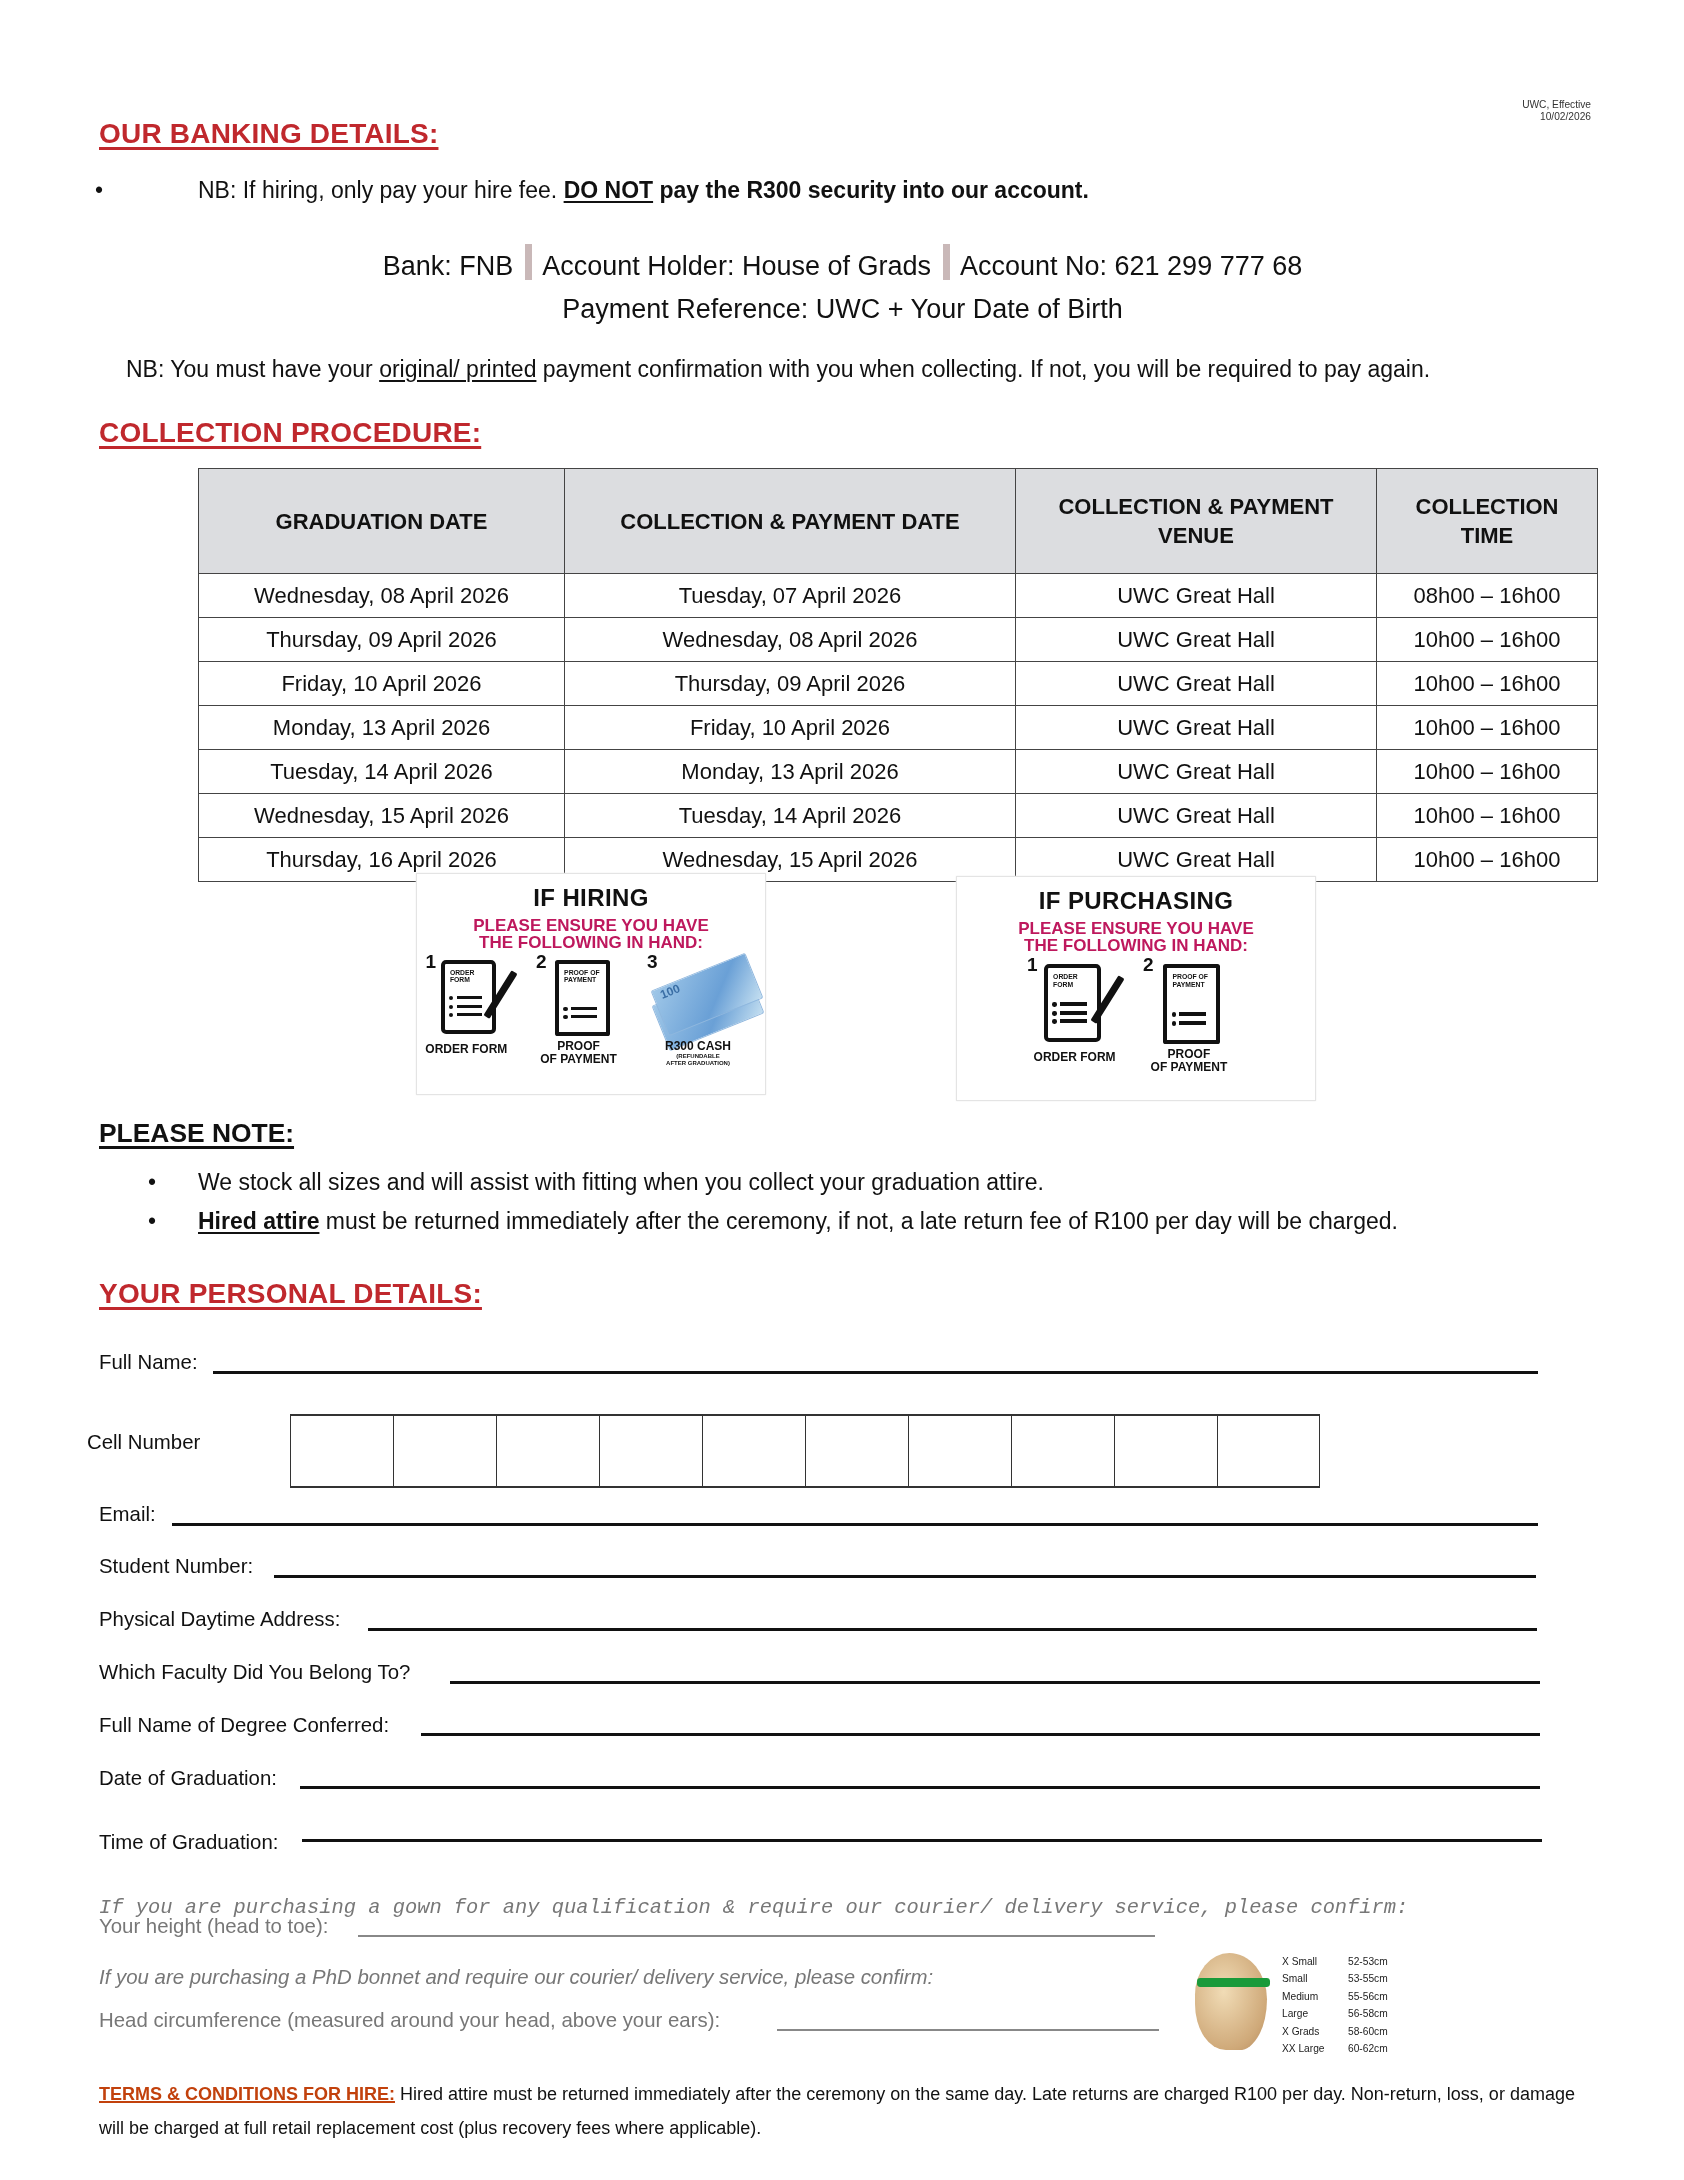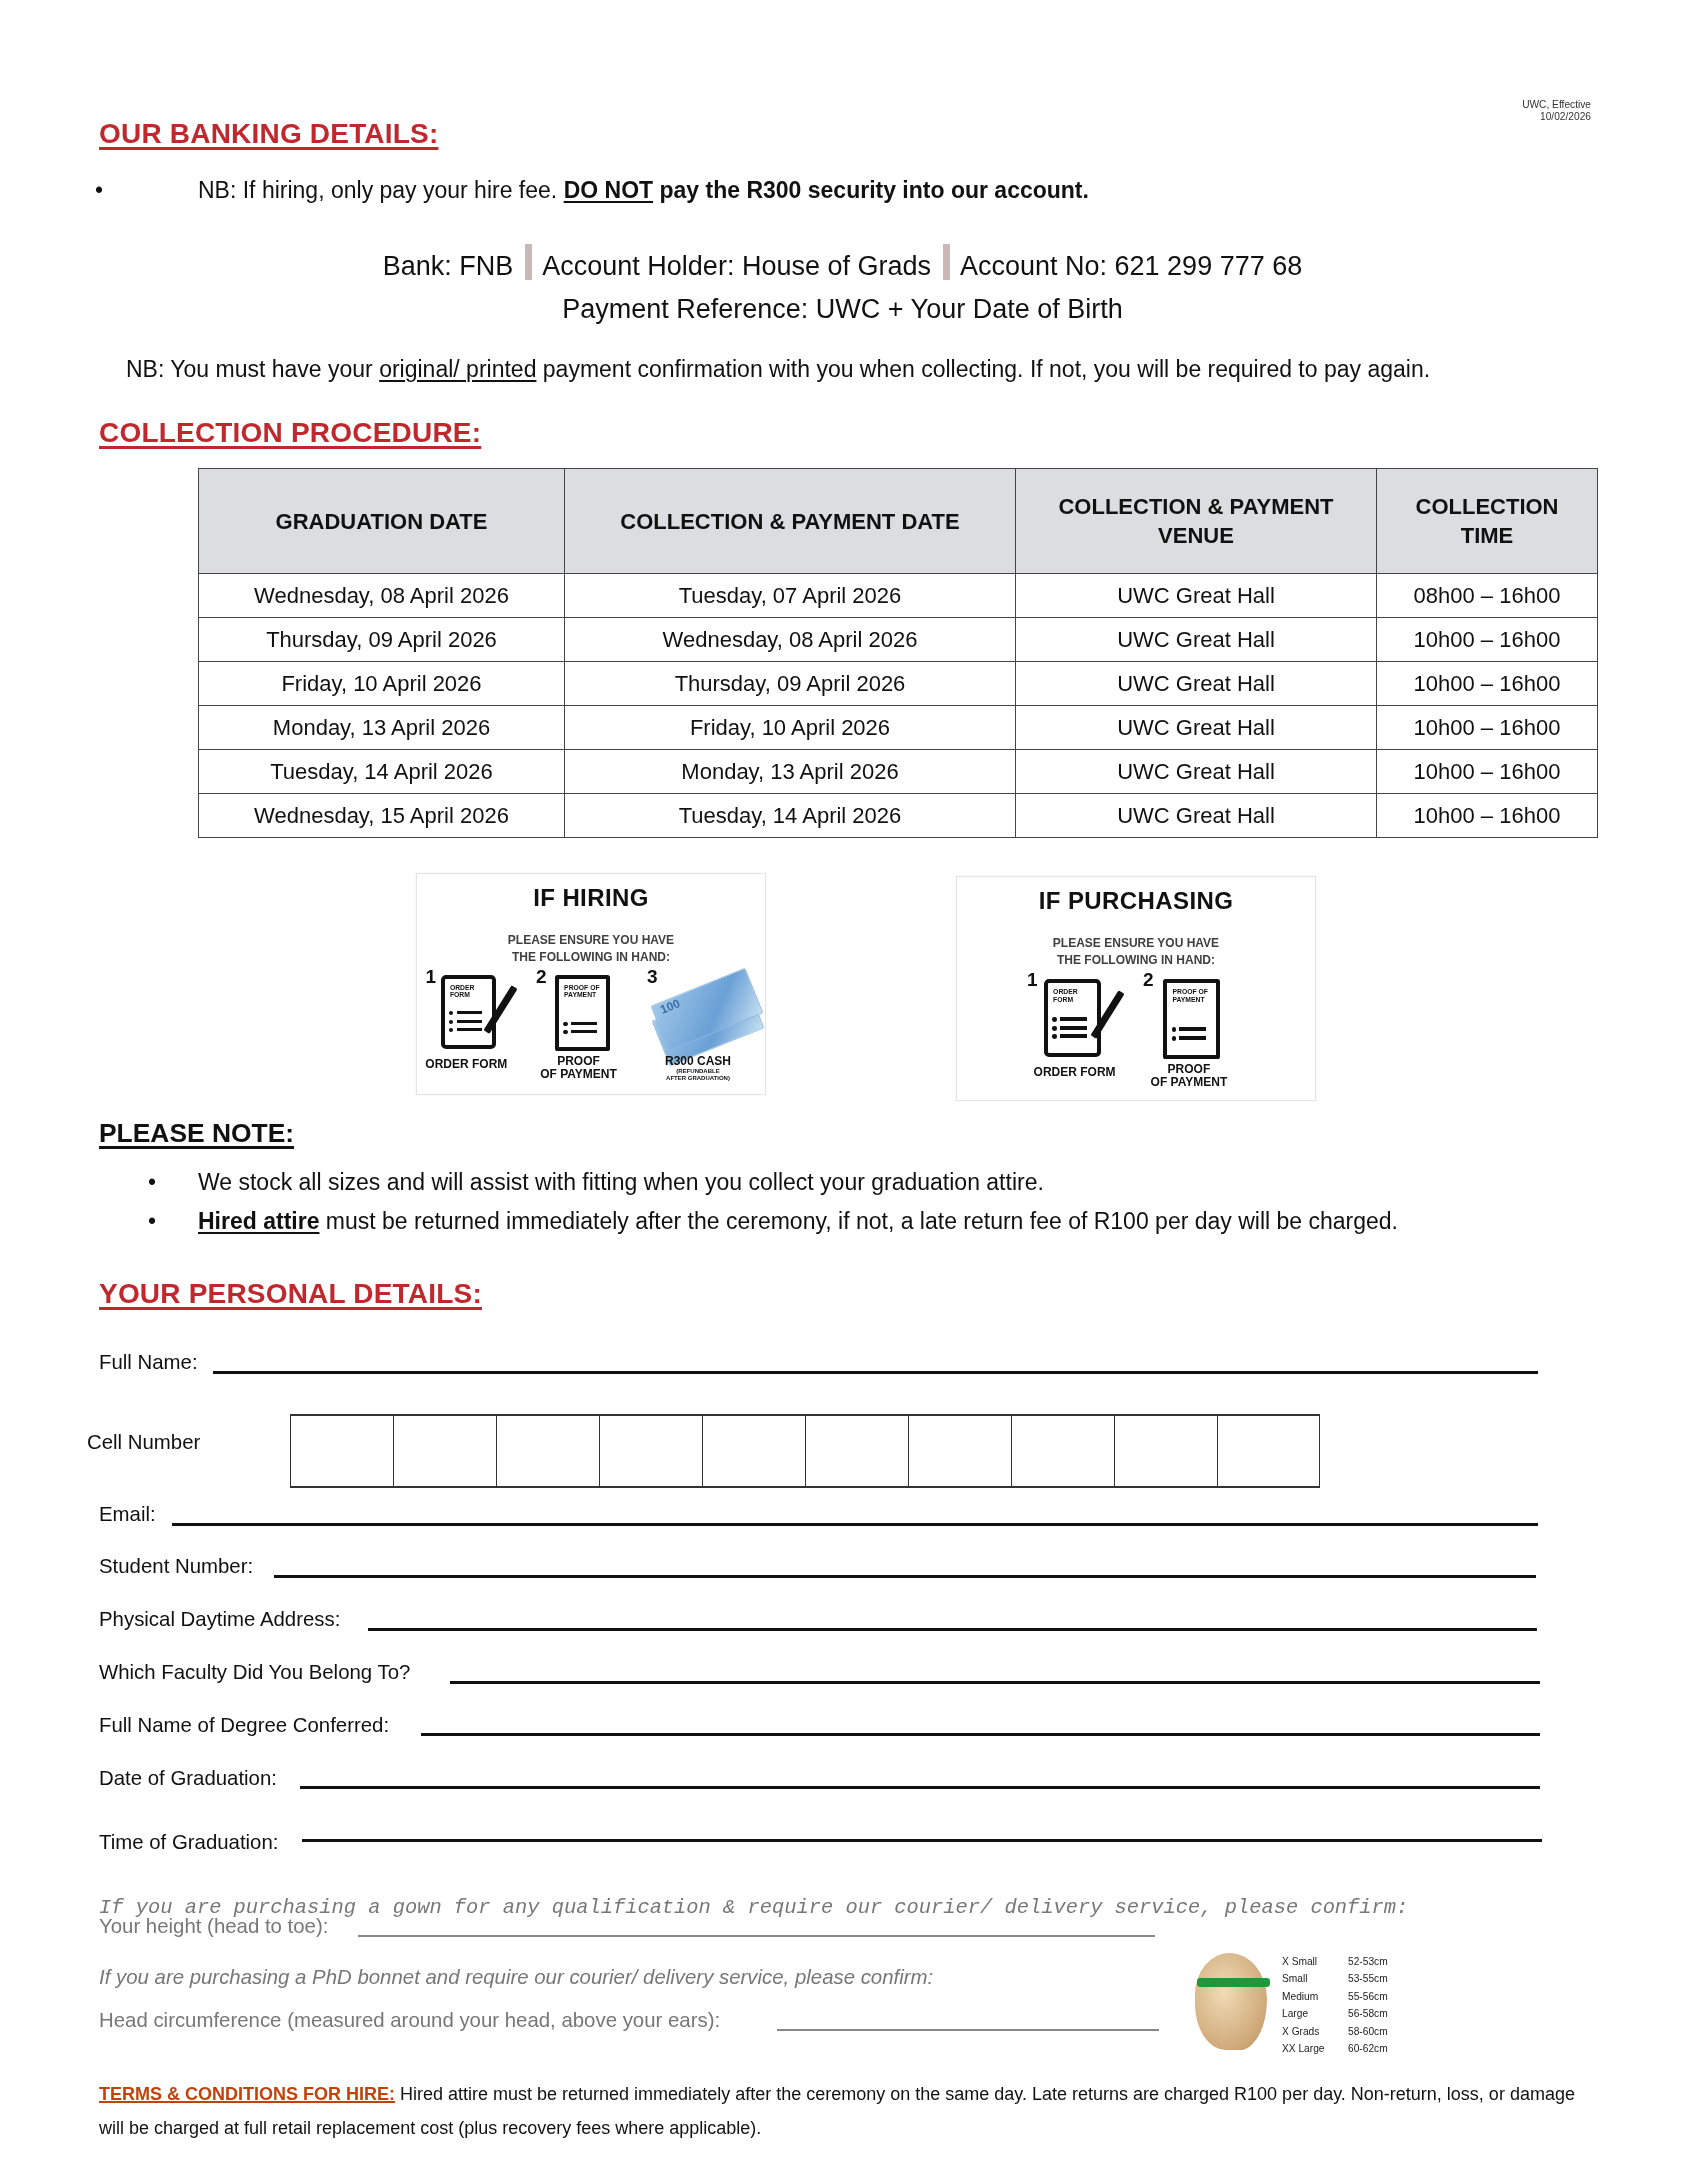--- a/index.html
+++ b/index.html
@@ -46,21 +46,21 @@
   }
   .sched td { height: 43px; }
   .c1 { width: 365px; } .c2 { width: 450px; } .c3 { width: 292px; } .c4 { width: 186px; }
 
   
   .card {
     position: absolute; background: #fff; border: 0.9px solid #e4e4e4; box-shadow: 0 0 1.7px #eee;
     text-align: center;
   }
   .card-title { font-weight: bold; font-size: 24px; margin-top: 10.2px; letter-spacing: 0.4px; }
-  .card-sub { font-weight: bold; font-size: 12px; line-height: 17px; margin-top: 20px; color: #404040; }
+  .card-sub { font-weight: bold; font-size: 17px; line-height: 17px; margin-top: 5px; color: #be185d; }
   .items { position: relative; height: 128px; }
   .item { position: absolute; top: 0; }
   .item-num { position: absolute; left: 0; top: 0; font-weight: bold; font-size: 19px; }
   .item-label { position: absolute; font-weight: bold; font-size: 12px; line-height: 12.8px; width: 102px; text-align: center; }
   .tiny { font-size: 6px; line-height: 6.8px; display: block; }
   .doc {
     position: absolute; border: 4.3px solid #111; border-radius: 5.1px; background: #fff;
   }
   .doc .line { position: absolute; left: 12px; height: 3.4px; background: #111; }
   .doc .dot { position: absolute; left: 4.3px; width: 4.3px; height: 4.3px; border-radius: 50%; background: #111; }
@@ -161,20 +161,26 @@
     </tr>
     <tr>
       <td>Tuesday, 14 April 2026</td>
       <td>Monday, 13 April 2026</td>
       <td>UWC Great Hall</td>
       <td>10h00 – 16h00</td>
     </tr>
     <tr>
       <td>Wednesday, 15 April 2026</td>
       <td>Tuesday, 14 April 2026</td>
+      <td>UWC Great Hall</td>
+      <td>10h00 – 16h00</td>
+    </tr>
+    <tr>
+      <td>Thursday, 16 April 2026</td>
+      <td>Wednesday, 15 April 2026</td>
       <td>UWC Great Hall</td>
       <td>10h00 – 16h00</td>
     </tr>
   </tbody>
 </table>
 
 <div class="card" style="left:416px; top:873px; width:348px; height:220px;">
   <div class="card-title">IF HIRING</div>
   <div class="card-sub">
     <div>PLEASE ENSURE YOU HAVE</div>

